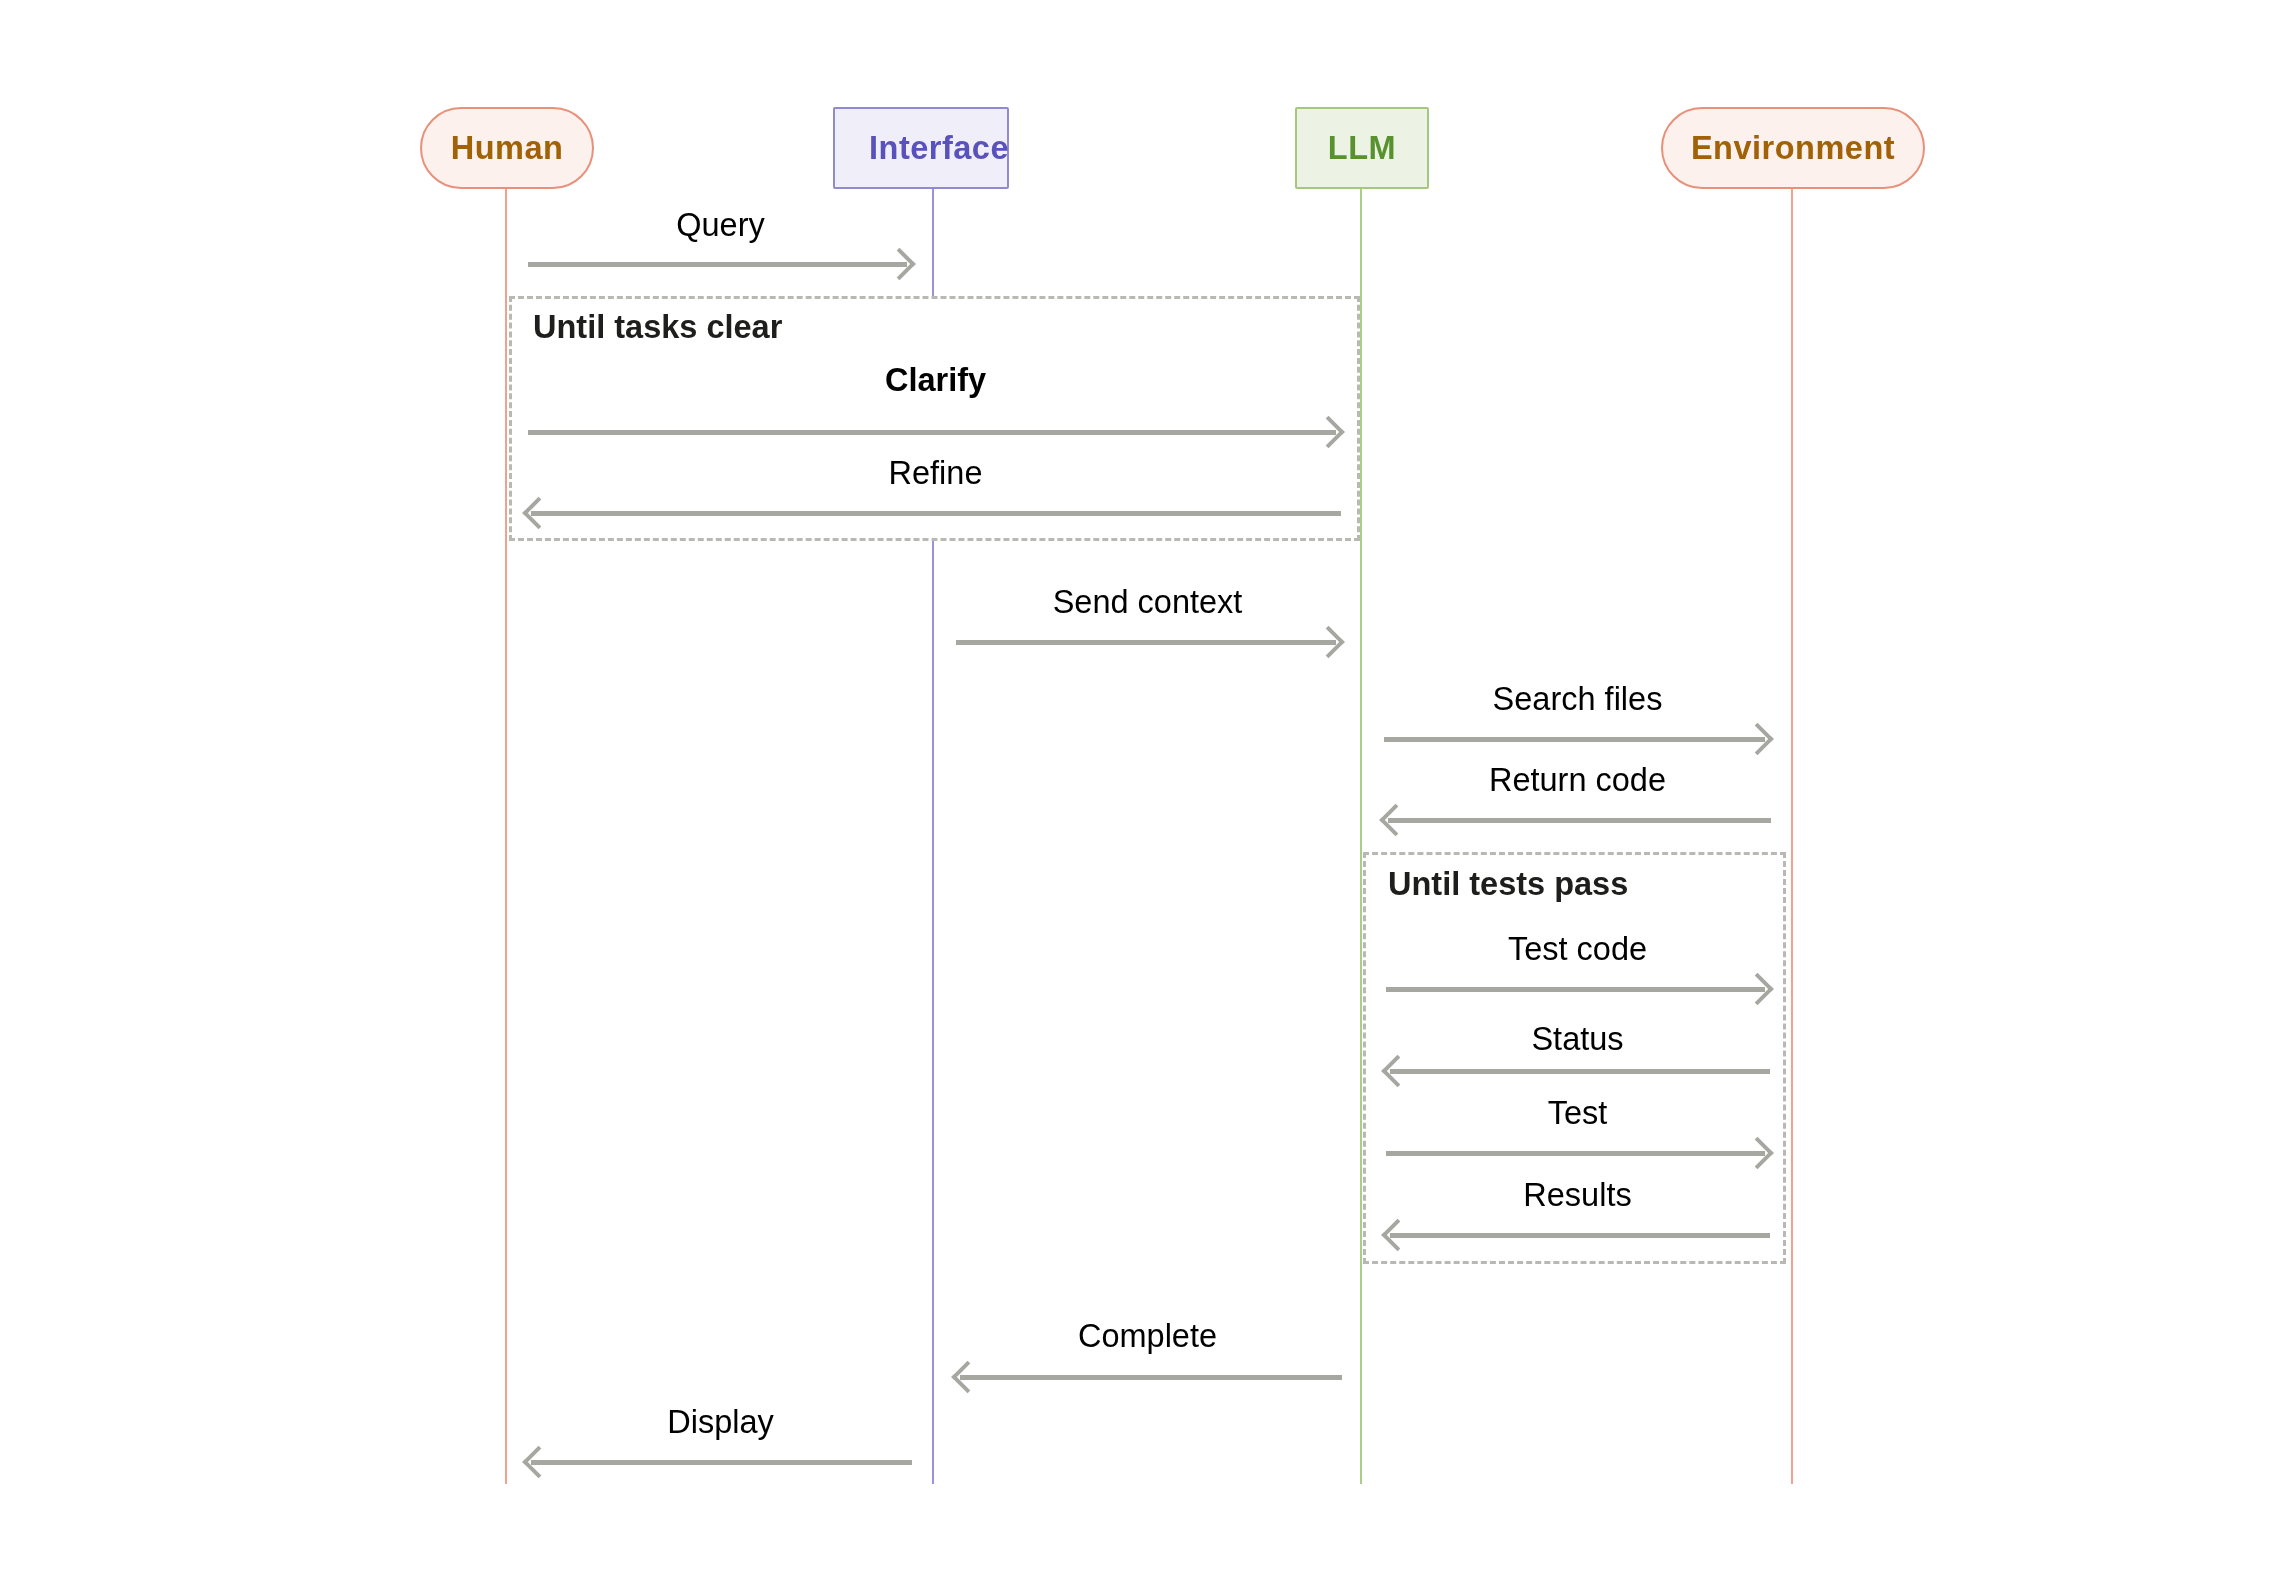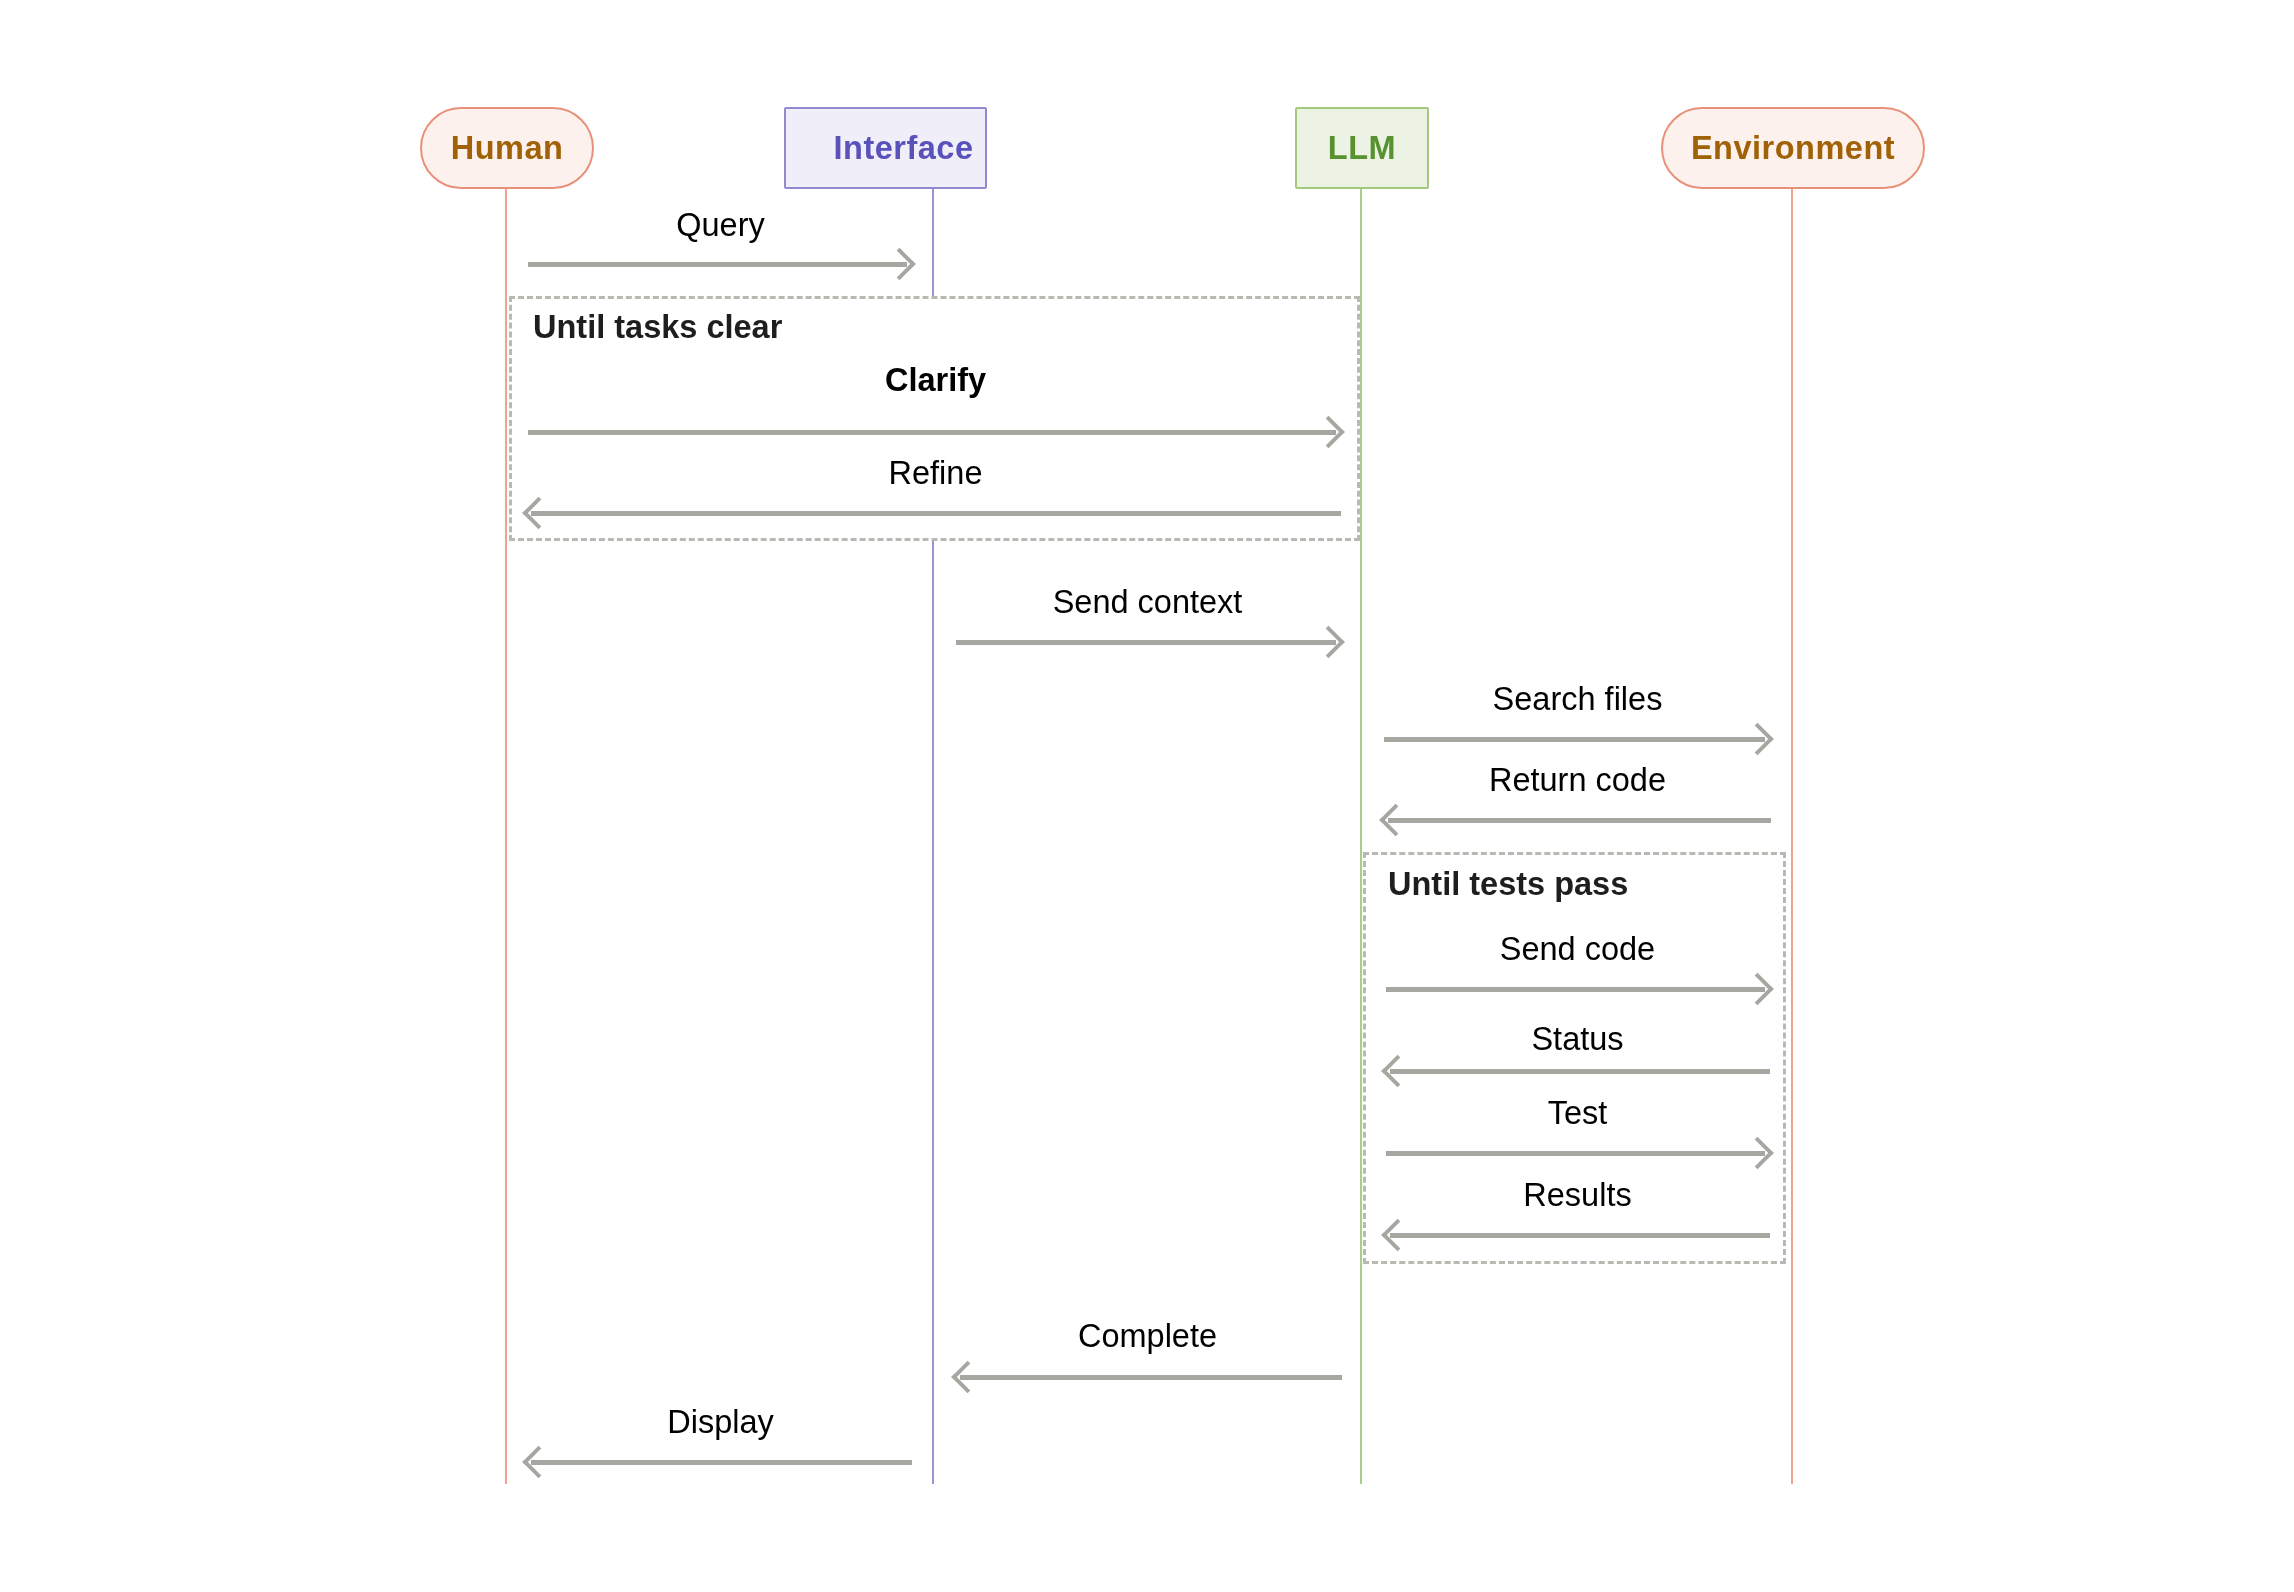--- a/index.html
+++ b/index.html
@@ -123,21 +123,21 @@
   <div class="lifeline green" style="left:1360px;"></div>
   <div class="lifeline salmon" style="left:1791px;"></div>
 
   <div class="loopbox" style="left:509px; top:296px; width:851px; height:245px;"></div>
   <div class="loop-title" style="left:533px; top:309px;">Until tasks clear</div>
 
   <div class="loopbox" style="left:1363px; top:852px; width:423px; height:412px;"></div>
   <div class="loop-title" style="left:1388px; top:866px;">Until tests pass</div>
 
   <div class="actor pill" style="left:420px; width:174px;">Human</div>
-  <div class="actor rect-purple" style="left:784px; width:203px;padding-left:36px;">Interface</div>
+  <div class="actor rect-purple" style="left:833px; width:176px;padding-left:36px;">Interface</div>
   <div class="actor rect-green" style="left:1295px; width:134px;">LLM</div>
   <div class="actor pill" style="left:1661px; width:264px;">Environment</div>
 
   <div class="msg-label" style="left:510px; top:201px;">Query</div>
   <div class="arrow right" style="left:528px; top:262px; width:379px;"></div>
 
   <div class="msg-label" style="left:725px; top:356px;font-weight:bold;">Clarify</div>
   <div class="arrow right" style="left:528px; top:430px; width:808px;"></div>
 
   <div class="msg-label" style="left:725px; top:449px;">Refine</div>
@@ -145,21 +145,21 @@
 
   <div class="msg-label" style="left:937px; top:578px;">Send context</div>
   <div class="arrow right" style="left:956px; top:640px; width:380px;"></div>
 
   <div class="msg-label" style="left:1367px; top:675px;">Search files</div>
   <div class="arrow right" style="left:1384px; top:737px; width:381px;"></div>
 
   <div class="msg-label" style="left:1367px; top:756px;">Return code</div>
   <div class="arrow left" style="left:1388px; top:818px; width:383px;"></div>
 
-  <div class="msg-label" style="left:1367px; top:925px;">Send code</div>
+  <div class="msg-label" style="left:1367px; top:925px;">Test code</div>
   <div class="arrow right" style="left:1386px; top:987px; width:379px;"></div>
 
   <div class="msg-label" style="left:1367px; top:1007px;margin-top:8px;">Status</div>
   <div class="arrow left" style="left:1390px; top:1069px; width:380px;"></div>
 
   <div class="msg-label" style="left:1367px; top:1089px;">Test</div>
   <div class="arrow right" style="left:1386px; top:1151px; width:379px;"></div>
 
   <div class="msg-label" style="left:1367px; top:1171px;">Results</div>
   <div class="arrow left" style="left:1390px; top:1233px; width:380px;"></div>

